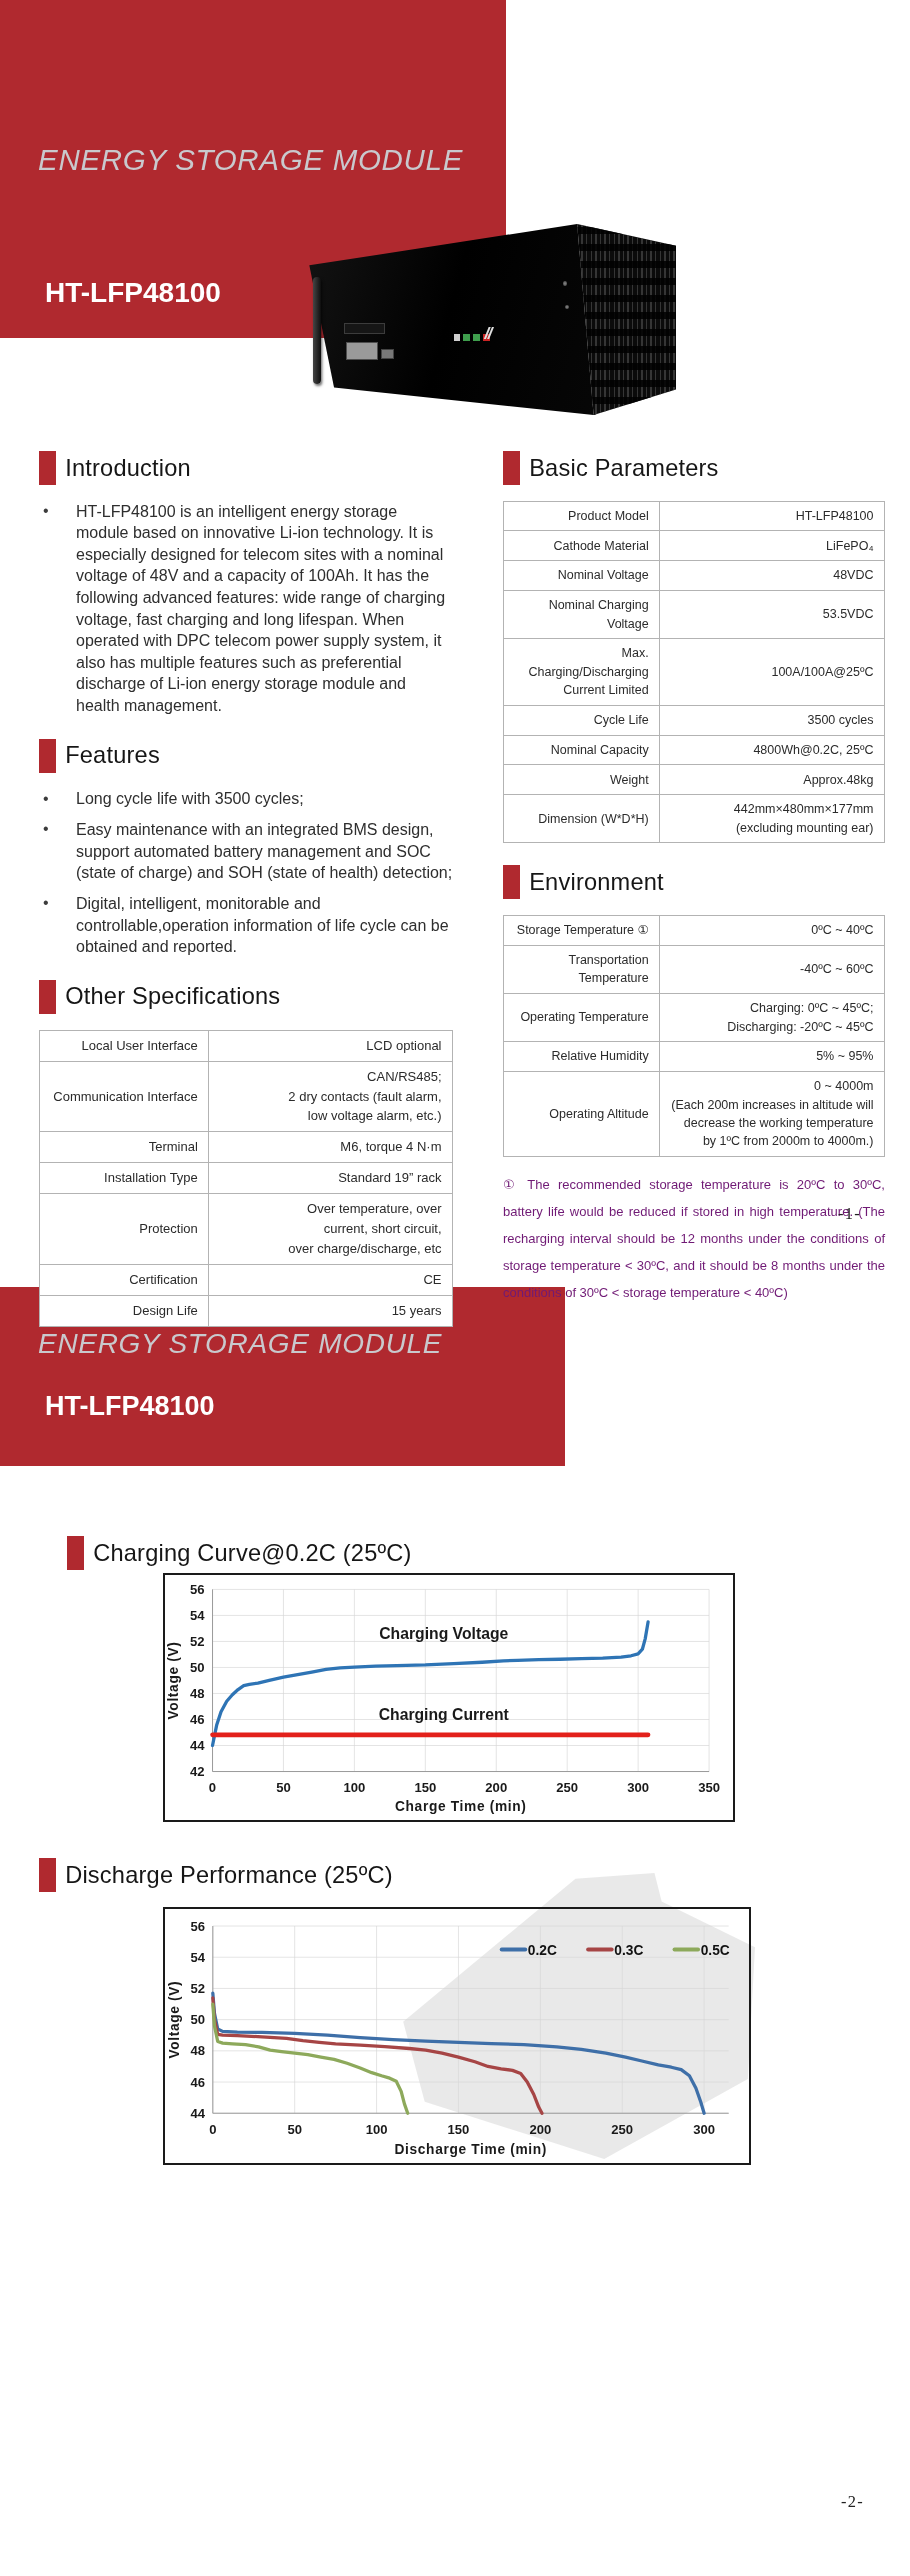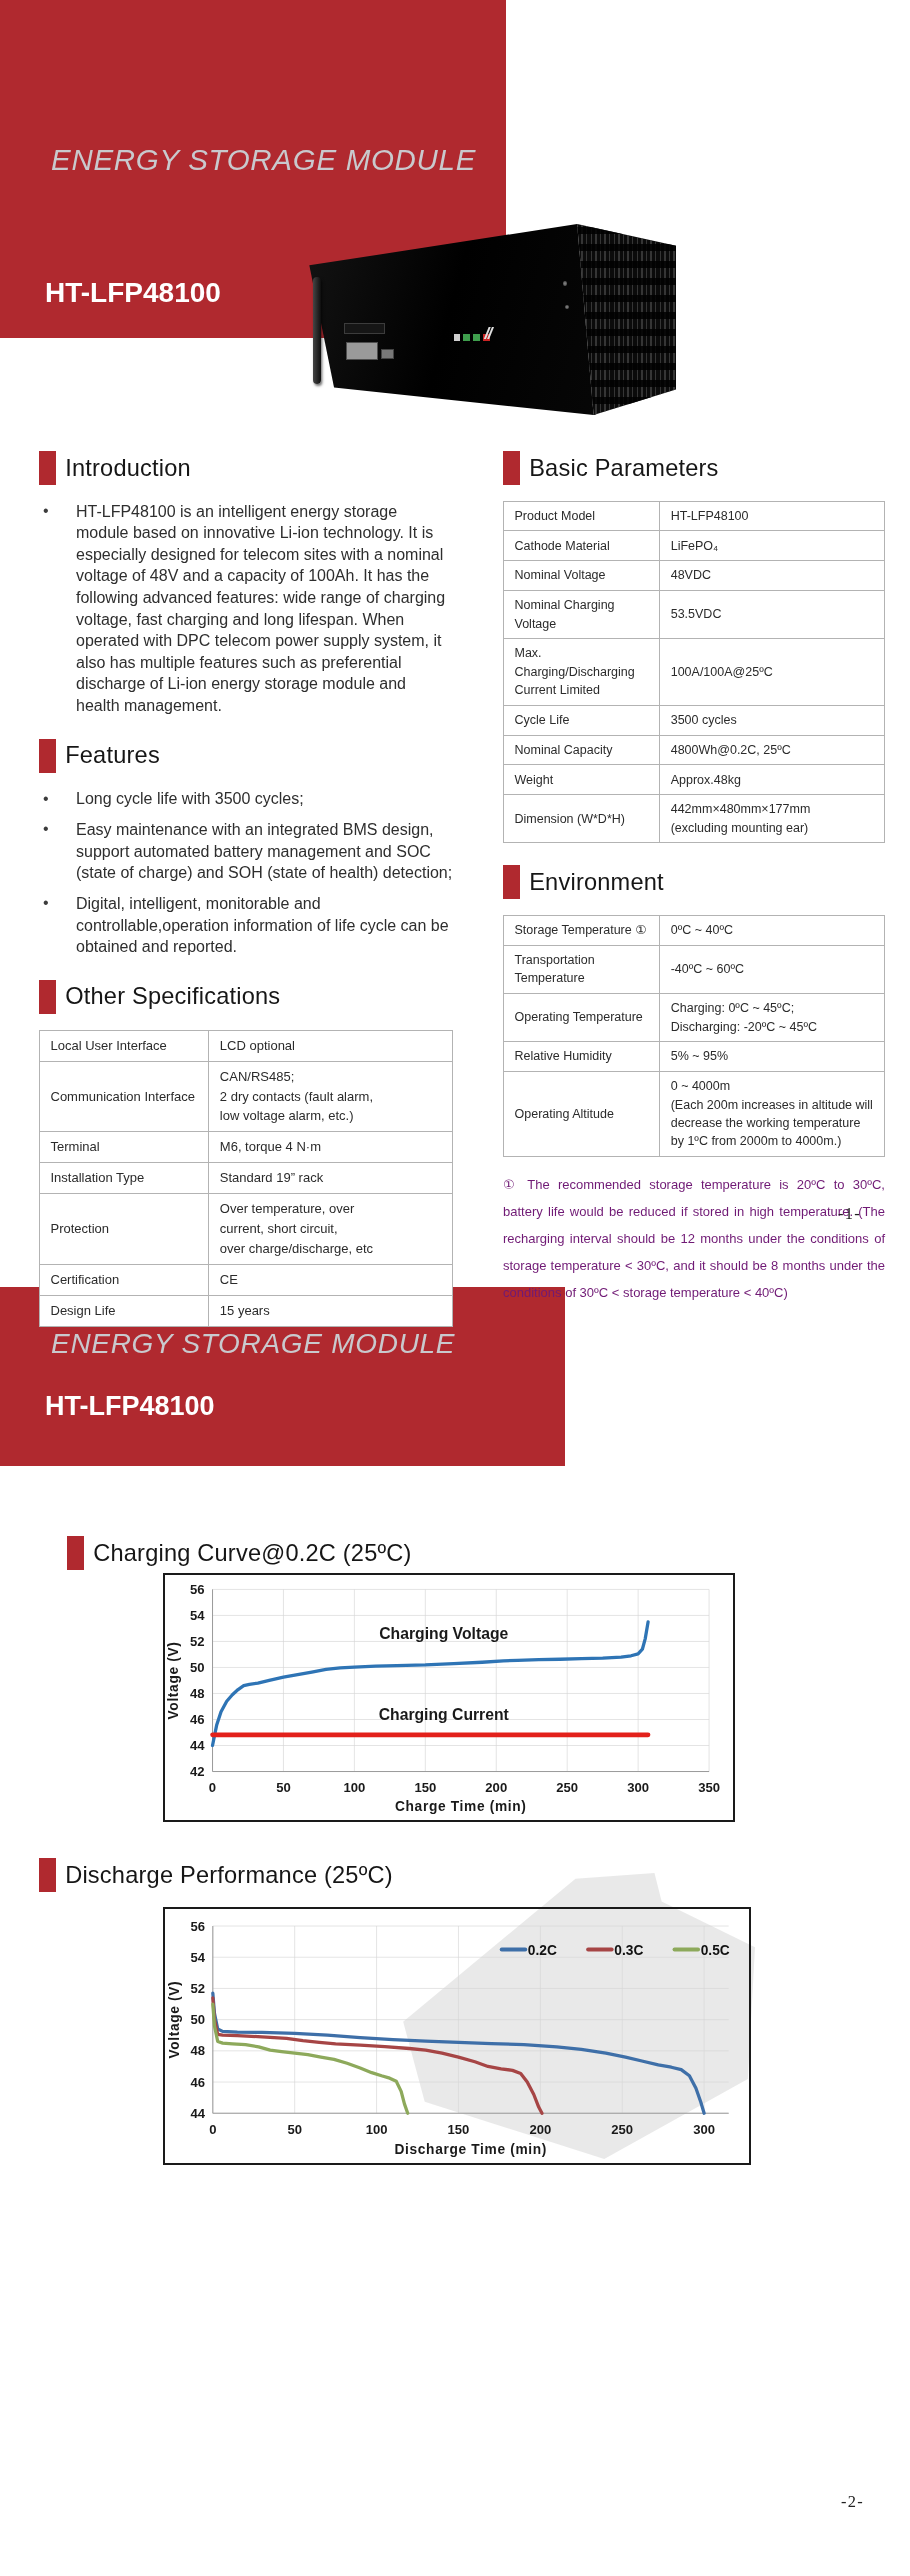--- a/index.html
+++ b/index.html
@@ -10,21 +10,21 @@
   }
   *{box-sizing:border-box;margin:0;padding:0;}
   html,body{background:#fff;}
   body{font-family:"Liberation Sans","DejaVu Sans",sans-serif;color:var(--body);}
   .page{position:relative;width:911px;height:2576px;background:#fff;overflow:hidden;}
 
   
   .hero{position:absolute;background:var(--red);z-index:1;}
   .hero1{left:0;top:0;width:506px;height:338px;}
   .hero2{left:0;top:1287px;width:565px;height:179px;}
-  .hero-title{position:absolute;left:51px;font-style:italic;font-size:29.5px;letter-spacing:0.7px;color:#C9C9CD;white-space:nowrap;}
+  .hero-title{position:absolute;left:38px;font-style:italic;font-size:29.5px;letter-spacing:0.7px;color:#C9C9CD;white-space:nowrap;}
   .hero-model{position:absolute;left:45px;font-weight:bold;font-size:28px;color:#fff;white-space:nowrap;}
   .hero1 .hero-title{top:143px;}
   .hero1 .hero-model{top:277px;}
   .hero2 .hero-title{top:41px;font-size:28px;}
   .hero2 .hero-model{top:104px;font-size:27px;}
 
   
   .product-photo{position:absolute;left:264px;top:224px;width:412px;height:197px;z-index:2;}
   .pp-front{position:absolute;inset:0;clip-path:polygon(11% 21%,76% 0%,80% 97%,17% 83%);
     background:linear-gradient(105deg,#181818 0%,#000 45%,#060606 80%,#0d0d0d 100%);}
@@ -52,21 +52,21 @@
   .h2{display:flex;align-items:center;gap:9.2px;margin-bottom:15.7px;margin-top:22px;}
   .h2:first-child{margin-top:16px;}
   .h2-bar{flex:0 0 17px;width:17px;height:34px;background:var(--red);}
   .h2-text{font-size:23.6px;color:var(--heading);letter-spacing:0.2px;white-space:nowrap;}
 
   .bullets{list-style:none;font-size:16px;line-height:21.6px;color:var(--body);}
   .bullets li{position:relative;padding-left:37px;margin-bottom:9.2px;}
   .bullets li::before{content:"\2022";position:absolute;left:3.9px;top:-0.7px;color:#3c3c3c;}
 
   .spec-table{width:100%;border-collapse:collapse;font-size:13px;line-height:19.7px;color:#2b2b2b;background:#fff;}
-  .spec-table th,.spec-table td{border:0.7px solid var(--tborder);padding:5.2px 10.5px;font-weight:400;text-align:left;vertical-align:middle;white-space:pre-line;}
+  .spec-table th,.spec-table td{border:0.7px solid var(--tborder);padding:5.2px 10.5px;font-weight:400;text-align:right;vertical-align:middle;white-space:pre-line;}
   .spec-table th{width:41%;}
   .col-right .spec-table{font-size:12.5px;line-height:18.4px;}
 
   .note{margin-top:14.4px;font-size:13px;line-height:27px;text-align:justify;color:#701a75;}
 
   .page-num{position:absolute;font-family:"Liberation Serif","DejaVu Serif",serif;font-size:16.4px;color:#222;letter-spacing:1.3px;z-index:3;}
   .pn1{left:838px;top:1204px;}
   .pn2{left:841px;top:2492px;}
 
   

